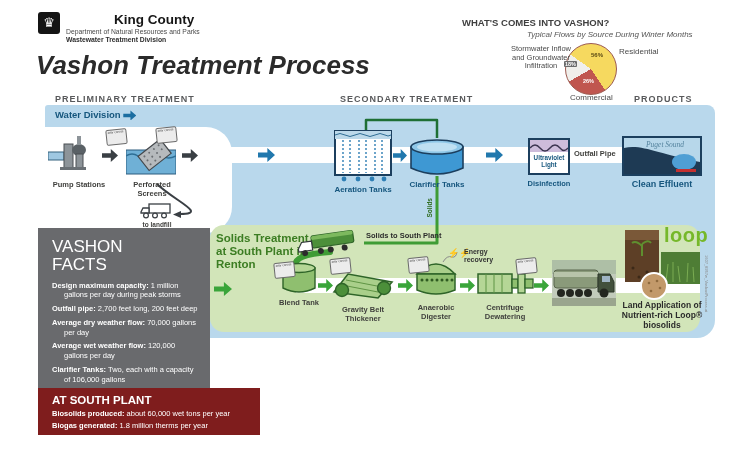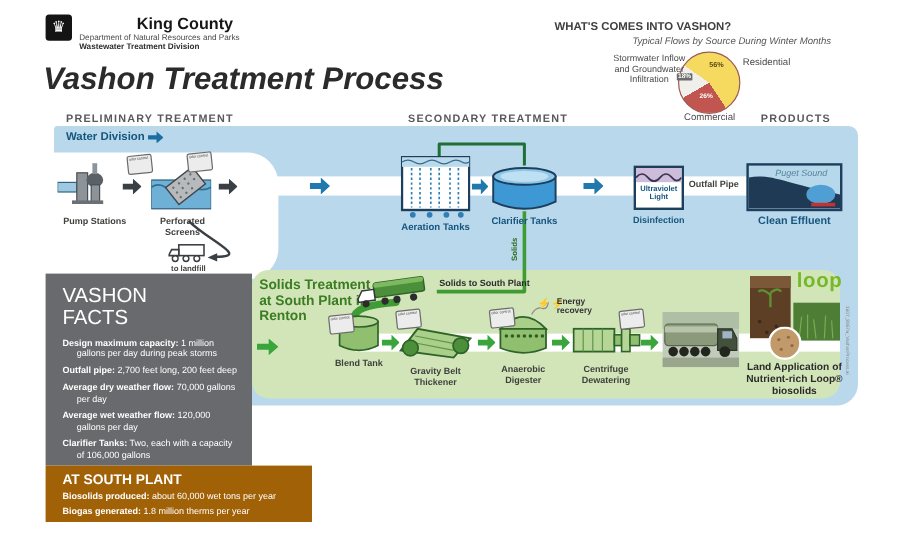--- a/index.html
+++ b/index.html
@@ -151,21 +151,21 @@
   <div class="abs blulbl" style="left:522px;top:179px;width:54px;font-size:7.5px;">Disinfection</div>
 
   <div class="abs" style="left:574px;top:149px;font-size:7.5px;font-weight:bold;color:#3f3f3c;white-space:nowrap;">Outfall Pipe</div>
 
   <div class="abs" style="left:622px;top:136px;width:80px;height:40px;border:2px solid #1c3f5e;box-sizing:border-box;background:#b7d7ea;overflow:hidden;">
     <svg width="76" height="36" viewBox="0 0 76 36" style="position:absolute;left:0;top:0;">
       <path d="M0,10 C18,6 34,16 76,24 L76,36 L0,36 Z" fill="#1e3a54"></path>
       <ellipse cx="60" cy="24" rx="12" ry="8" fill="#4f9fd4"></ellipse>
       <rect x="52" y="31" width="20" height="3" fill="#c53030"></rect>
     </svg>
-    <div style="position:absolute;left:22px;top:2px;font-size:7.5px;font-style:italic;color:#55849f;">Puget Sound</div>
+    <div style="position:absolute;left:22px;top:2px;font-size:7.5px;font-style:italic;color:#55849f;font-family:Liberation Serif, serif;">Puget Sound</div>
   </div>
   <div class="abs blulbl" style="left:618px;top:179px;width:88px;font-size:9px;">Clean Effluent</div>
 
   <div class="abs" style="left:216px;top:232px;width:100px;font-size:11.5px;font-weight:bold;color:#3c7d23;line-height:1.15;">Solids Treatment at South Plant in Renton</div>
   <div class="arr" style="left:214px;top:282px;width:18px;height:14px;background:#3aa53a;"></div>
 
   <svg class="abs" style="left:296px;top:230px;" width="62" height="28" viewBox="0 0 62 28">
     <g transform="rotate(-8 31 14)">
       <rect x="16" y="4" width="42" height="12" rx="2" fill="#4c8f3a" stroke="#2e6428" stroke-width="1.2"></rect>
       <rect x="16" y="4" width="42" height="4" rx="2" fill="#7db95e"></rect>
@@ -244,21 +244,21 @@
     <g fill="#23261f">
       <circle cx="9" cy="33" r="4"></circle>
         <circle cx="18" cy="33" r="4"></circle>
         <circle cx="27" cy="33" r="4"></circle>
         <circle cx="36" cy="33" r="4"></circle>
         <circle cx="52" cy="33" r="4.5"></circle>
     </g>
     <rect x="0" y="38" width="64" height="8" fill="#9aa58e"></rect>
   </svg>
 
-  <div class="abs" style="left:664px;top:224px;font-size:17px;font-weight:bold;color:#76b82a;letter-spacing:0.5px;">loop</div>
+  <div class="abs" style="left:664px;top:224px;font-size:20px;font-weight:bold;color:#76b82a;letter-spacing:0.5px;">loop</div>
   <svg class="abs" style="left:625px;top:230px;" width="34" height="52" viewBox="0 0 34 52">
     <rect width="34" height="52" fill="#5d3f26"></rect>
     <rect y="0" width="34" height="10" fill="#7a5838"></rect>
     <path d="M17,26 L17,14 M17,16 q-6,-6 -10,-3 M17,14 q6,-5 9,-1" stroke="#5f8f2f" stroke-width="2" fill="none"></path>
     <circle cx="8" cy="38" r="1.5" fill="#3c2918"></circle>
       <circle cx="22" cy="42" r="1.5" fill="#3c2918"></circle>
       <circle cx="14" cy="47" r="1.5" fill="#3c2918"></circle>
   </svg>
   <svg class="abs" style="left:661px;top:252px;" width="39" height="32" viewBox="0 0 39 32">
     <rect width="39" height="32" fill="#4e7d35"></rect>
@@ -281,21 +281,21 @@
 
   <div class="abs" style="left:38px;top:228px;width:172px;height:160px;background:#696a6d;box-sizing:border-box;padding:10px 10px 0 14px;">
     <div style="font-size:17px;font-weight:normal;color:#fff;width:90px;line-height:1.05;margin-bottom:7px;">VASHON FACTS</div>
     <div class="fact"><b>Design maximum capacity:</b> <span>1 million gallons per day during peak storms</span></div>
     <div class="fact"><b>Outfall pipe:</b> <span>2,700 feet long, 200 feet deep</span></div>
     <div class="fact"><b>Average dry weather flow:</b> <span>70,000 gallons per day</span></div>
     <div class="fact"><b>Average wet weather flow:</b> <span>120,000 gallons per day</span></div>
     <div class="fact"><b>Clarifier Tanks:</b> <span>Two, each with a capacity of 106,000 gallons</span></div>
   </div>
 
-  <div class="abs" style="left:38px;top:388px;width:222px;height:47px;background:#a16207;box-sizing:border-box;padding:6px 8px 0 14px;">
+  <div class="abs" style="left:38px;top:388px;width:222px;height:47px;background:#7f1d1d;box-sizing:border-box;padding:6px 8px 0 14px;">
     <div style="font-size:11.5px;font-weight:bold;color:#fff;margin-bottom:3px;">AT SOUTH PLANT</div>
     <div class="fact" style="margin-bottom:2px;"><b>Biosolids produced:</b> <span>about 60,000 wet tons per year</span></div>
     <div class="fact" style="margin-bottom:0;"><b>Biogas generated:</b> <span>1.8 million therms per year</span></div>
   </div>
 
   <div class="abs" style="left:704px;top:255px;font-size:4px;color:#8a8a8a;writing-mode:vertical-rl;">1607_8957w_VashonProcess.ai</div>
 
 </div>
 
 </body></html>

